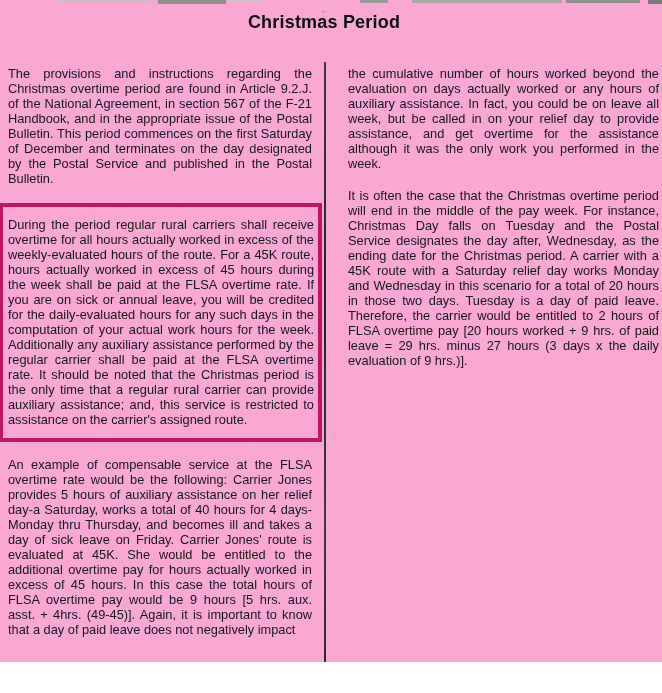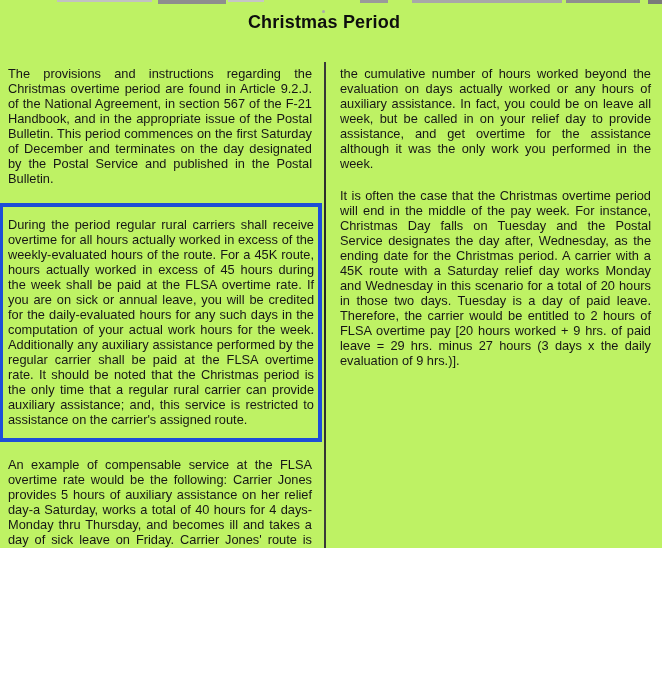--- a/index.html
+++ b/index.html
@@ -1,20 +1,20 @@
 <!DOCTYPE html>
 <html><head>
 <meta charset="utf-8">
 <style>
   html, body { margin: 0; padding: 0; background: #ffffff; }
   .page {
     position: relative;
     width: 662px;
-    height: 548px;
-    background: #bef264;
+    height: 662px;
+    background: #f9a8d4;
     font-family: "Liberation Sans", sans-serif;
     color: #161616;
     overflow: hidden;
   }
   .title {
     position: absolute;
     top: 12px;
     left: -7px;
     width: 662px;
     margin: 0;
@@ -30,29 +30,29 @@
     top: 62px;
     width: 2px;
     height: 608px;
     background: linear-gradient(180deg, #3a3a3a 0%, #222 40%, #3c3c3c 75%, #2a2a2a 100%);
   }
   .col {
     position: absolute;
     top: 66px;
   }
   .col-left { left: 8px;  width: 304px; }
-  .col-right { left: 340px; width: 311px; }
+  .col-right { left: 348px; width: 311px; }
   .col p {
     margin: 0 0 17px 0;
     font-size: 12.8px;
     line-height: 15px;
     text-align: justify;
   }
   .highlight-box {
-    border: 4px solid #1d4ed8;
+    border: 4px solid #be185d;
     margin: 14px -10px 15px -9px;
     padding: 10px 4px 11px 5px;
   }
   .highlight-box p { margin: 0; }
   
   .artifact { position: absolute; }
   .a1 { left: 57px;  top: 0; width: 95px;  height: 2px; background: #c2c2c2; }
   .a2 { left: 158px; top: 0; width: 68px;  height: 4px; background: #8e8e8e; }
   .a3 { left: 228px; top: 0; width: 36px;  height: 2px; background: #c6c6c6; }
   .a4 { left: 360px; top: 0; width: 28px;  height: 3px; background: #9a9a9a; }

